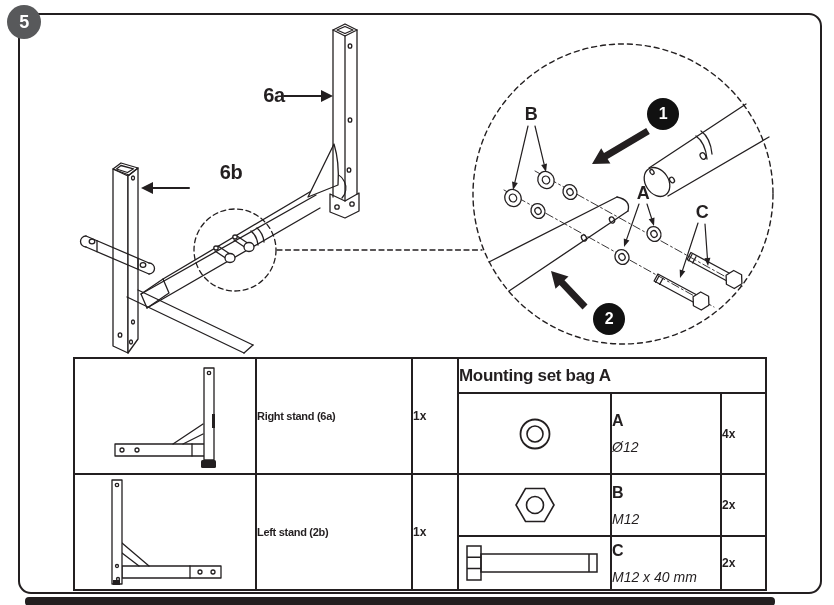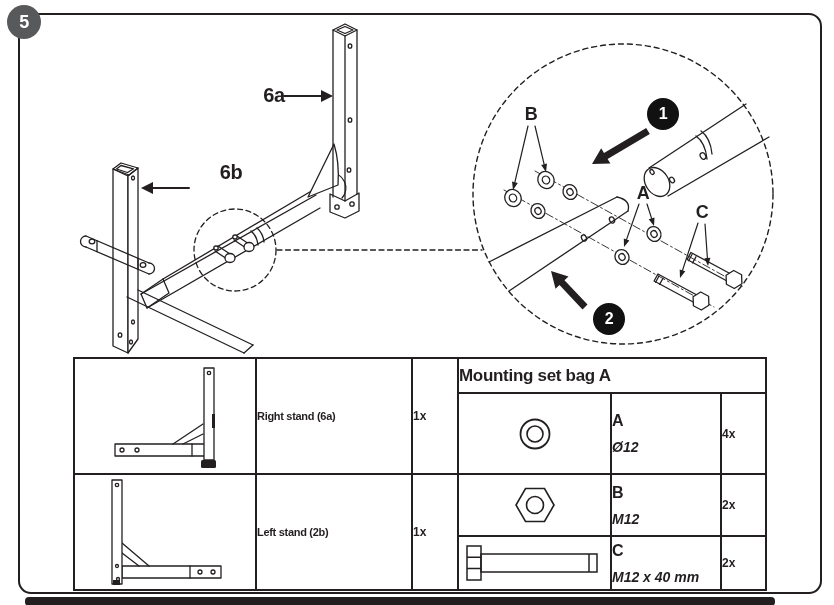--- a/index.html
+++ b/index.html
@@ -15,21 +15,21 @@
   .badge-num{color:#fff;font-size:16px;}
   
   table.parts{position:absolute;left:73px;top:357px;width:692px;height:232px;
               border-collapse:collapse;table-layout:fixed;}
   table.parts td{border:2px solid #231F20;padding:0;vertical-align:middle;text-align:left;
                  overflow:hidden;}
   td.c-header{text-align:left;padding-left:9px;font-weight:700;font-size:17px;letter-spacing:-0.3px;}
   td.c-name{font-weight:700;font-size:11px;letter-spacing:-0.3px;}
   td.c-qty{font-weight:700;font-size:12px;}
   .id-letter{font-weight:700;font-size:16px;letter-spacing:-0.2px;}
-  .id-spec{font-style:italic;font-size:14px;margin-top:9px;font-weight:bold;}
+  .id-spec{font-style:italic;font-size:14px;margin-top:9px;}
   .iconwrap{display:flex;align-items:center;justify-content:center;width:100%;height:100%;}
 </style>
 </head>
 <body>
 
 <div class="stage">
 
   <svg id="art" width="834" height="605" viewBox="0 0 834 605">
     <g fill="none" stroke="#231F20" stroke-width="1.3" stroke-linecap="round" stroke-linejoin="round">
 

